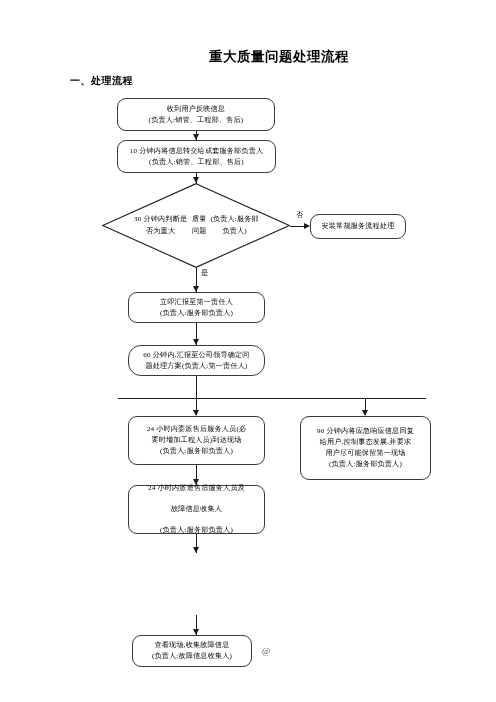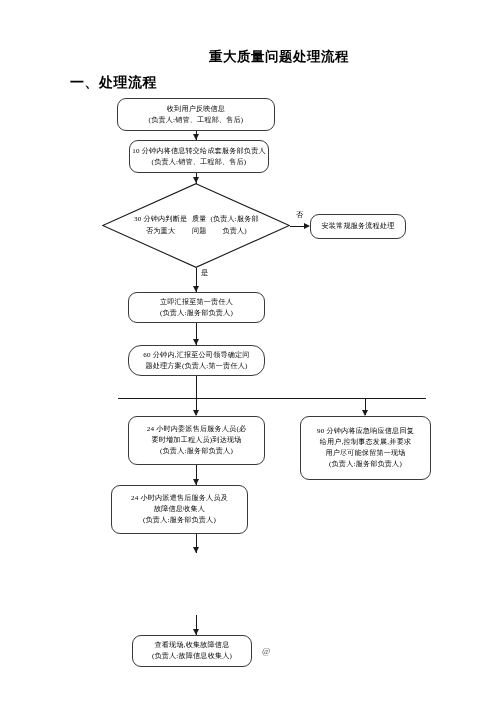--- a/index.html
+++ b/index.html
@@ -29,21 +29,21 @@
     font-size: 13.5px;
     font-weight: bold;
     letter-spacing: 0.5px;
     padding-left: 62px;
     box-sizing: border-box;
   }
   #section-heading {
     position: absolute;
     left: 70px;
     top: 74px;
-    font-size: 14px;
+    font-size: 10px;
     font-weight: bold;
     letter-spacing: 0.5px;
   }
 
   
   .node {
     position: absolute;
     box-sizing: border-box;
     border: 1px solid #3a3a3a;
     border-radius: 9px;
@@ -130,21 +130,21 @@
   <div id="section-heading">一、处理流程</div>
 
   <div class="node" style="left:117px; top:98px; width:158px; height:33px;">
     <span class="ln">收到用户反映信息</span>
     <span class="ln">(负责人:销管、工程部、售后)</span>
   </div>
 
   <div class="vline" style="left:196px; top:131px; height:9px;"></div>
   <div class="arrow-down" style="left:192.5px; top:134px;"></div>
 
-  <div class="node" style="left:117px; top:140px; width:140px; height:33px;margin-left:12px;">
+  <div class="node" style="left:117px; top:140px; width:159px; height:33px;">
     <span class="ln">10 分钟内将信息转交给成套服务部负责人</span>
     <span class="ln">(负责人:销管、工程部、售后)</span>
   </div>
 
   <div class="vline" style="left:196px; top:173px; height:12px;"></div>
   <div class="arrow-down" style="left:192.5px; top:177px;"></div>
 
   <div class="diamond-wrap" style="left:102px; top:183px; width:188px; height:85px;">
     <svg class="diamond-shape" viewBox="0 0 188 85" preserveAspectRatio="none">
       <polygon points="94,0.7 187.3,42.5 94,84.3 0.7,42.5" fill="#ffffff" stroke="#1a1a1a" stroke-width="1.1"></polygon>
@@ -197,21 +197,21 @@
   <div class="node" style="left:300px; top:416px; width:131px; height:64px;">
     <span class="ln">90 分钟内将应急响应信息回复</span>
     <span class="ln">给用户,控制事态发展,并要求</span>
     <span class="ln">用户尽可能保留第一现场</span>
     <span class="ln">(负责人:服务部负责人)</span>
   </div>
 
   <div class="vline" style="left:196px; top:465px; height:20px;"></div>
   <div class="arrow-down" style="left:192.5px; top:479px;"></div>
 
-  <div class="node" style="left:111px; top:485px; width:137px; height:49px;">
+  <div class="node" style="left:128px; top:485px; width:137px; height:49px;gap:10px;">
     <span class="ln">24 小时内派遣售后服务人员及</span>
     <span class="ln">故障信息收集人</span>
     <span class="ln">(负责人:服务部负责人)</span>
   </div>
 
   <div class="vline" style="left:196px; top:534px; height:19px;"></div>
   <div class="arrow-down" style="left:192.5px; top:547px;"></div>
 
 
   <div class="vline" style="left:196px; top:615px; height:20px;"></div>

